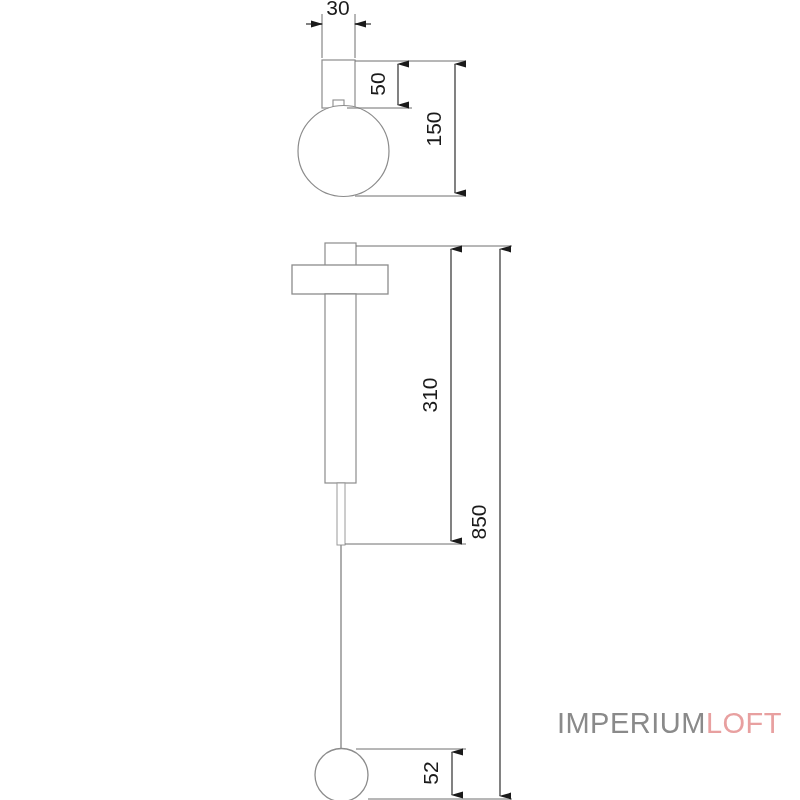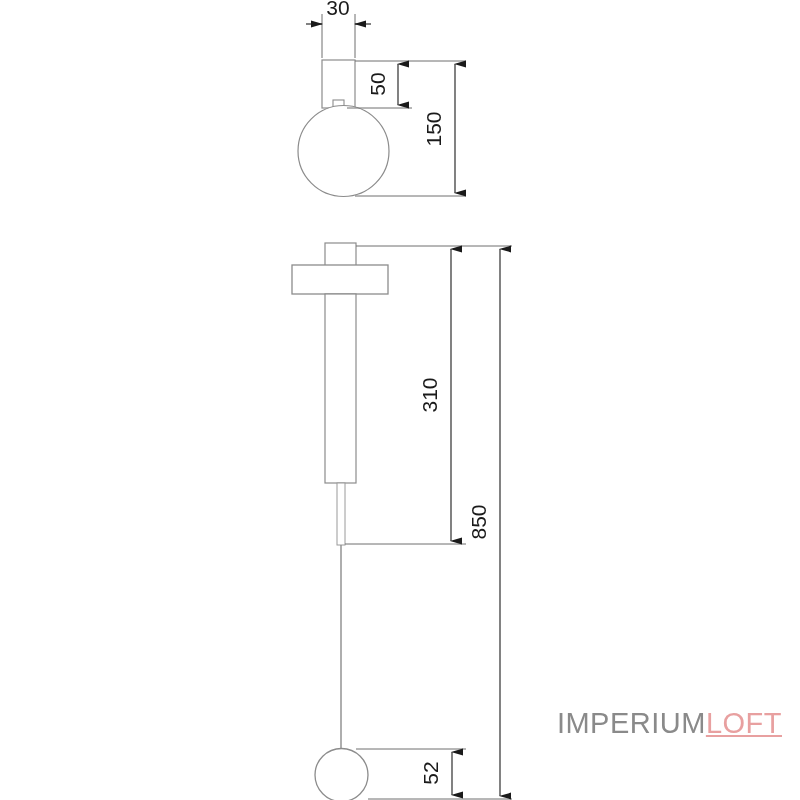--- a/index.html
+++ b/index.html
@@ -33,21 +33,21 @@
     right: 18px;
     bottom: 28px;
     font-family: "Liberation Sans", sans-serif;
     font-size: 29px;
     letter-spacing: 0.5px;
     font-weight: 400;
     white-space: nowrap;
     user-select: none;
   }
   .brand-primary { color: #8a8a8a; margin-top: 16px; }
-  .brand-accent  { color: #e8a0a0; text-decoration: underline; }
+  .brand-accent  { color: #e8a0a0; }
   .dim-text {
     font-family: "Liberation Sans", sans-serif;
     font-size: 21px;
     fill: #1a1a1a;
   }
 </style>
 </head>
 <body>
 
 <div id="drawing-root">

